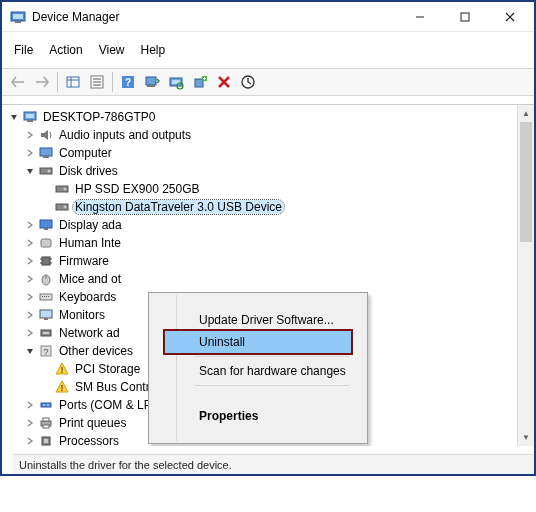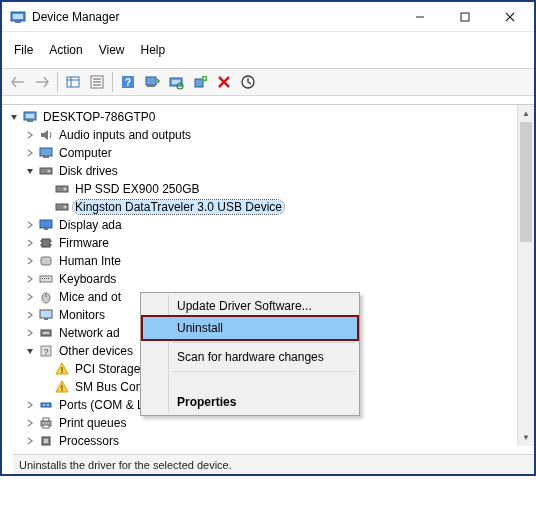--- a/index.html
+++ b/index.html
@@ -132,26 +132,26 @@
   .node.selected .node-label {
     background: #cde8ff;
     outline: 1px dotted #555;
     color: #000;
     border-radius: 7px;
   }
   .indent { display: inline-block; flex-shrink: 0; }
   
   .context-menu {
     position: absolute;
-    left: 138px; top: 187px;
+    left: 146px; top: 187px;
     width: 220px;
     background: #f0f0f0;
     border: 1px solid #a0a0a0;
     box-shadow: 3px 3px 3px rgba(0,0,0,0.2);
-    padding: 2px;
+    padding: 16px;
     z-index: 10;
   }
   .cm-gutter {
     position: absolute;
     left: 2px; top: 2px; bottom: 2px;
     width: 26px;
     background: #f0f0f0;
     border-right: 1px solid #d7d7d7;
   }
   .cm-item {
@@ -405,78 +405,78 @@
 
       <div class="node">
         <span class="indent" style="width:18px"></span>
         <span class="expander">
             <svg width="10" height="10">
               <path d="M3 2 L7 5 L3 8" fill="none" stroke="#888" stroke-width="1.3"></path>
             </svg>
           </span>
         <span class="node-icon">
             <svg width="16" height="16">
+              <rect x="3" y="4" width="10" height="8" rx="2" fill="#ccc" stroke="#777"></rect>
+            </svg>
+          </span>
+        <span class="node-label">Human Inte</span>
+      </div>
+
+      <div class="node">
+        <span class="indent" style="width:18px"></span>
+        <span class="expander">
+            <svg width="10" height="10">
+              <path d="M3 2 L7 5 L3 8" fill="none" stroke="#888" stroke-width="1.3"></path>
+            </svg>
+          </span>
+        <span class="node-icon">
+            <svg width="16" height="16">
               <rect x="4" y="4" width="8" height="8" fill="#777" stroke="#444"></rect>
               <line x1="2" y1="6" x2="4" y2="6" stroke="#444"></line>
               <line x1="2" y1="10" x2="4" y2="10" stroke="#444"></line>
               <line x1="12" y1="6" x2="14" y2="6" stroke="#444"></line>
               <line x1="12" y1="10" x2="14" y2="10" stroke="#444"></line>
             </svg>
           </span>
         <span class="node-label">Firmware</span>
       </div>
 
       <div class="node">
         <span class="indent" style="width:18px"></span>
         <span class="expander">
             <svg width="10" height="10">
               <path d="M3 2 L7 5 L3 8" fill="none" stroke="#888" stroke-width="1.3"></path>
             </svg>
           </span>
         <span class="node-icon">
             <svg width="16" height="16">
-              <rect x="3" y="4" width="10" height="8" rx="2" fill="#ccc" stroke="#777"></rect>
-            </svg>
-          </span>
-        <span class="node-label">Human Inte</span>
+              <ellipse cx="8" cy="9" rx="4" ry="5" fill="#ccc" stroke="#777"></ellipse>
+              <line x1="8" y1="4" x2="8" y2="8" stroke="#777"></line>
+            </svg>
+          </span>
+        <span class="node-label">Mice and ot</span>
       </div>
 
       <div class="node">
         <span class="indent" style="width:18px"></span>
         <span class="expander">
             <svg width="10" height="10">
               <path d="M3 2 L7 5 L3 8" fill="none" stroke="#888" stroke-width="1.3"></path>
             </svg>
           </span>
         <span class="node-icon">
             <svg width="16" height="16">
               <rect x="2" y="5" width="12" height="6" fill="#ddd" stroke="#777"></rect>
               <rect x="4" y="7" width="1" height="1" fill="#555"></rect>
               <rect x="6" y="7" width="1" height="1" fill="#555"></rect>
               <rect x="8" y="7" width="1" height="1" fill="#555"></rect>
               <rect x="10" y="7" width="1" height="1" fill="#555"></rect>
             </svg>
           </span>
         <span class="node-label">Keyboards</span>
-      </div>
-
-      <div class="node">
-        <span class="indent" style="width:18px"></span>
-        <span class="expander">
-            <svg width="10" height="10">
-              <path d="M3 2 L7 5 L3 8" fill="none" stroke="#888" stroke-width="1.3"></path>
-            </svg>
-          </span>
-        <span class="node-icon">
-            <svg width="16" height="16">
-              <ellipse cx="8" cy="9" rx="4" ry="5" fill="#ccc" stroke="#777"></ellipse>
-              <line x1="8" y1="4" x2="8" y2="8" stroke="#777"></line>
-            </svg>
-          </span>
-        <span class="node-label">Mice and ot</span>
       </div>
 
       <div class="node">
         <span class="indent" style="width:18px"></span>
         <span class="expander">
             <svg width="10" height="10">
               <path d="M3 2 L7 5 L3 8" fill="none" stroke="#888" stroke-width="1.3"></path>
             </svg>
           </span>
         <span class="node-icon">

